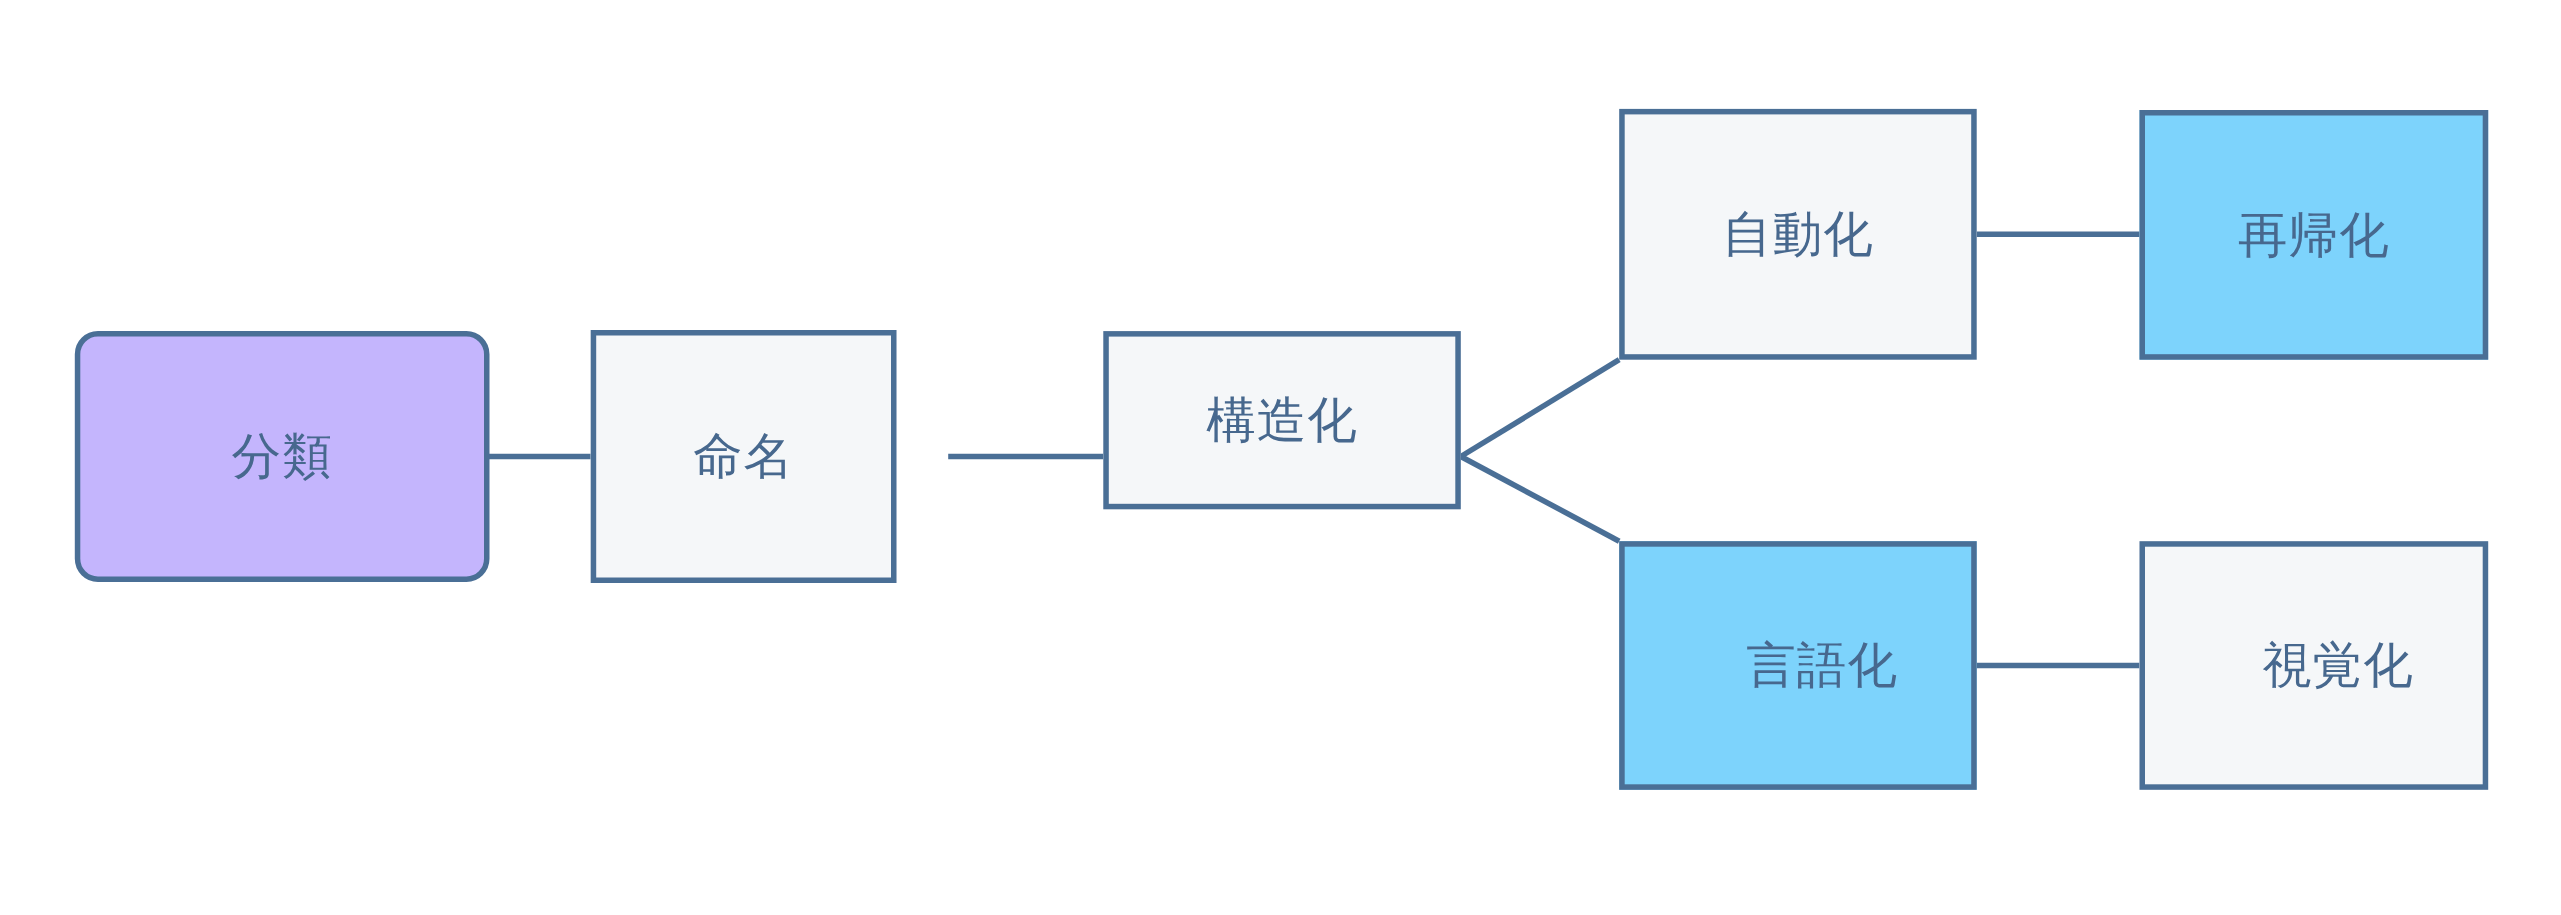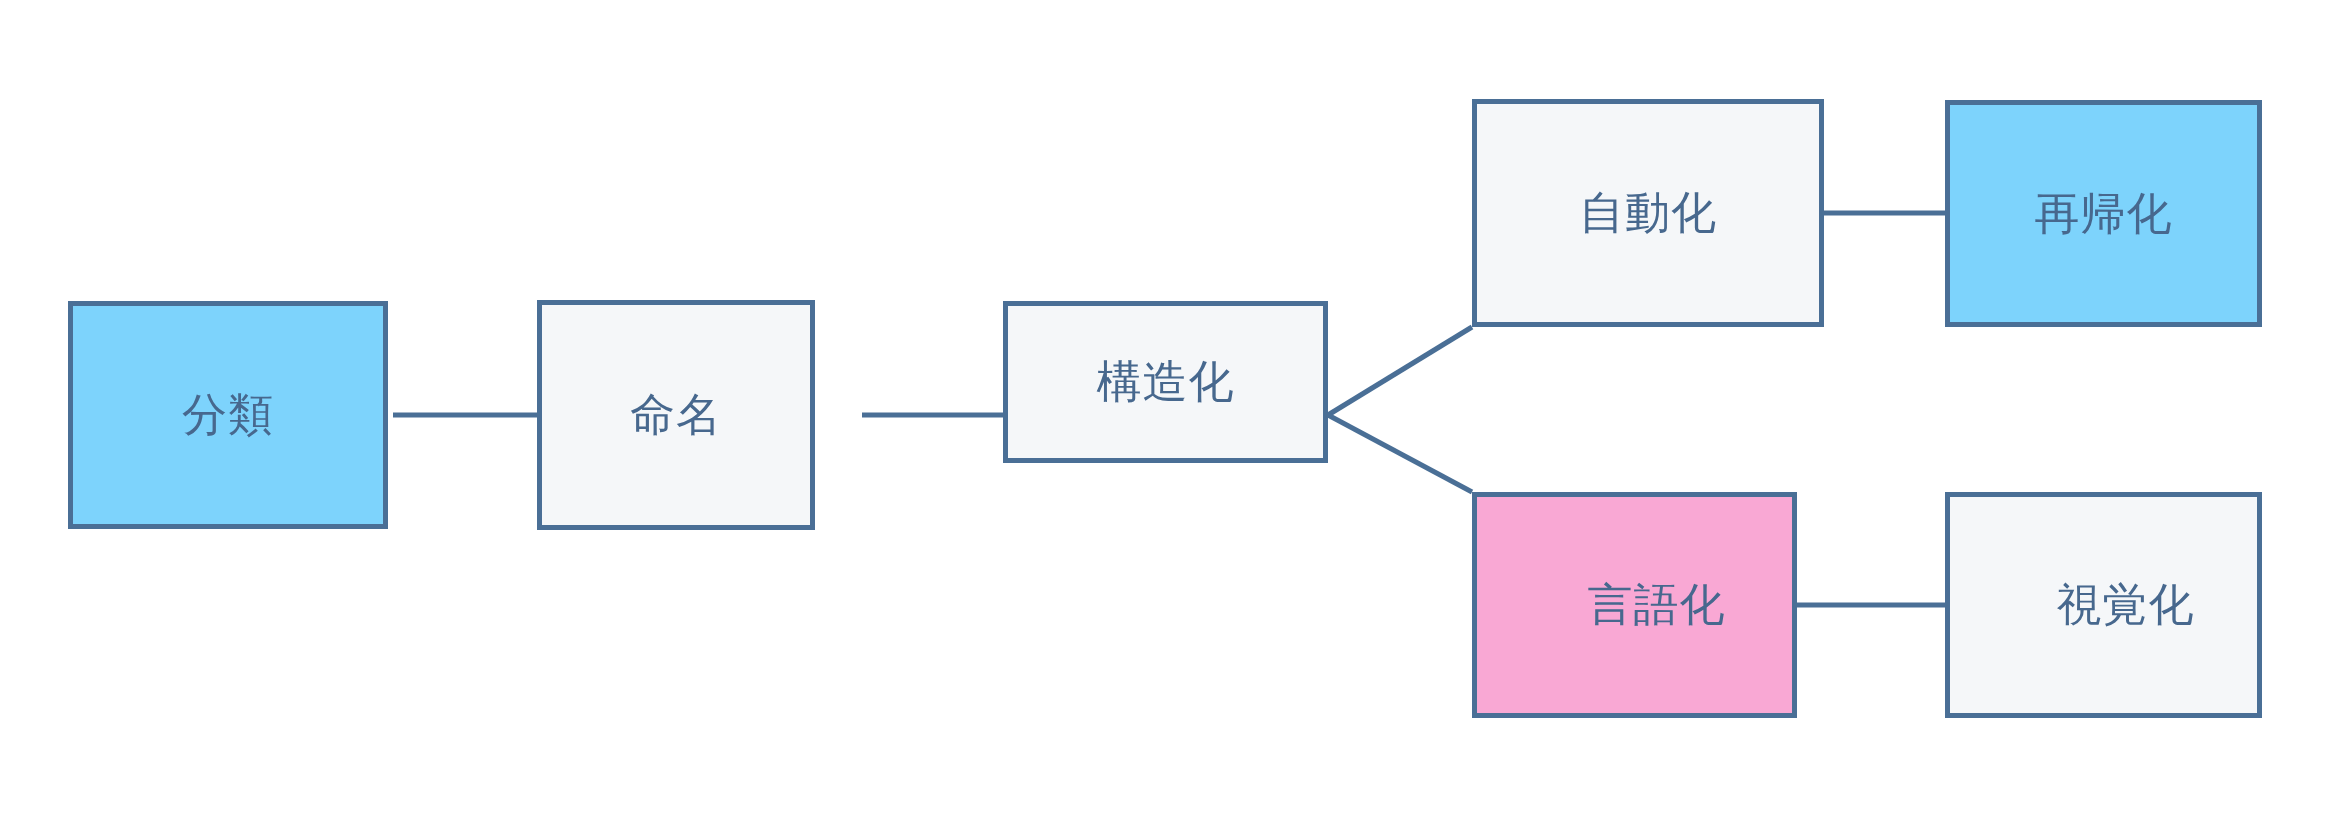--- a/index.html
+++ b/index.html
@@ -56,36 +56,36 @@
         <line x1="393" y1="415" x2="537" y2="415"></line>
         <line x1="862" y1="415" x2="1003" y2="415"></line>
         <line x1="1328" y1="415" x2="1472" y2="327"></line>
         <line x1="1328" y1="415" x2="1472" y2="492"></line>
         <line x1="1797" y1="213" x2="1945" y2="213"></line>
         <line x1="1797" y1="605" x2="1945" y2="605"></line>
       </g>
   </svg>
 
   <div id="node-layer">
-      <div class="node" style="left: 68px; top: 301px; width: 320px; height: 228px; background: #7dd3fc; border-color: rgb(74, 111, 150);">
+      <div class="node" style="left: 68px; top: 301px; width: 377px; height: 228px; background: #c4b5fd; border-color: rgb(74, 111, 150); border-radius: 21px;">
         <span class="node-label" style="color: rgb(71, 104, 142);">分類</span>
       </div>
       <div class="node" style="left: 537px; top: 300px; width: 278px; height: 230px; background: rgb(245, 247, 249); border-color: rgb(74, 111, 150);">
         <span class="node-label" style="color: rgb(71, 104, 142);">命名</span>
       </div>
       <div class="node" style="left: 1003px; top: 301px; width: 325px; height: 162px; background: rgb(245, 247, 249); border-color: rgb(74, 111, 150);">
         <span class="node-label" style="color: rgb(71, 104, 142);">構造化</span>
       </div>
-      <div class="node" style="left: 1472px; top: 99px; width: 352px; height: 228px; background: rgb(245, 247, 249); border-color: rgb(74, 111, 150);">
+      <div class="node" style="left: 1472px; top: 99px; width: 325px; height: 228px; background: rgb(245, 247, 249); border-color: rgb(74, 111, 150);">
         <span class="node-label" style="color: rgb(71, 104, 142);">自動化</span>
       </div>
       <div class="node" style="left: 1945px; top: 100px; width: 317px; height: 227px; background: #7dd3fc; border-color: rgb(74, 111, 150);">
         <span class="node-label" style="color: rgb(71, 104, 142);">再帰化</span>
       </div>
-      <div class="node" style="left: 1472px; top: 492px; width: 325px; height: 226px; background: #f9a8d4; border-color: rgb(74, 111, 150); padding-left: 44px;">
+      <div class="node" style="left: 1472px; top: 492px; width: 325px; height: 226px; background: #7dd3fc; border-color: rgb(74, 111, 150); padding-left: 44px;">
         <span class="node-label" style="color: rgb(71, 104, 142);">言語化</span>
       </div>
       <div class="node" style="left: 1945px; top: 492px; width: 317px; height: 226px; background: rgb(245, 247, 249); border-color: rgb(74, 111, 150);">
         <span class="node-label" style="color: rgb(71, 104, 142); margin-left: 44px;">視覚化</span>
       </div>
     </div>
 
 </div>
 
 </body></html>

